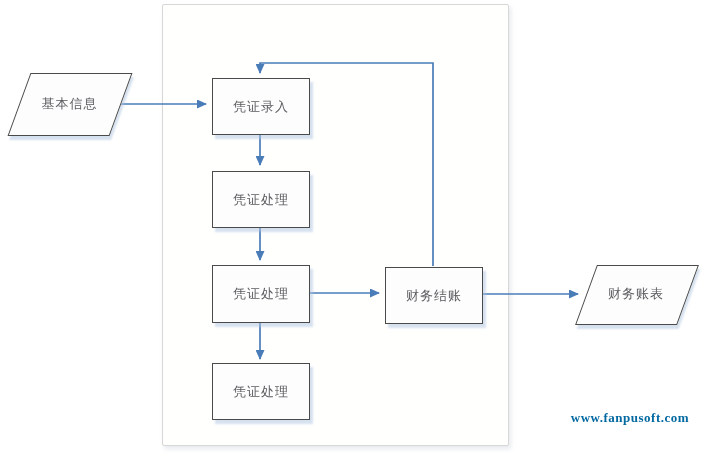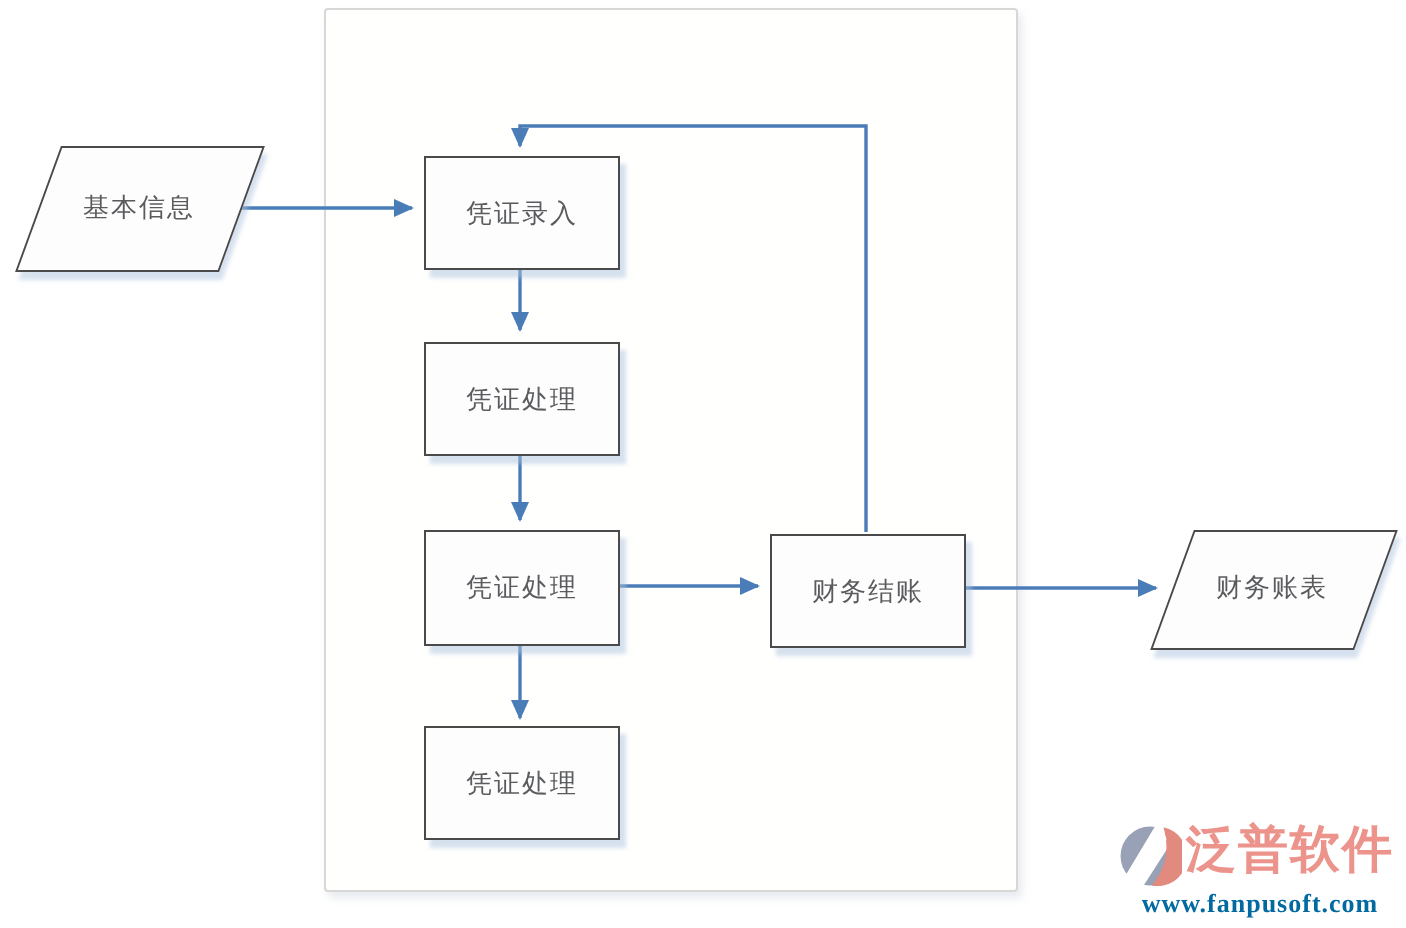--- a/index.html
+++ b/index.html
@@ -90,25 +90,16 @@
   <div class="node rect-node" style="left:385px;top:267px;width:96px;height:55px;">
     <span>财务结账</span>
   </div>
 
   <div class="node para-node" style="left:575px;top:265px;width:122px;height:58px;">
     <div class="para-bg" style="left:11px;width:100px;"></div>
     <span class="para-label">财务账表</span>
   </div>
 
   <div class="watermark">
-    <div class="wm-row">
-      <svg class="wm-logo" width="32" height="32" viewBox="0 0 38 38">
-        <circle cx="19" cy="19" r="17.5" fill="#98a1b6"></circle>
-        <path d="M0,38 L24,-2 L40,-2 L13,40 Z" fill="#ffffff"></path>
-        <path d="M27,2 A17.5,17.5 0 0,1 20,36.5 C28,27 31,16 27,2 Z" fill="#e18a7d"></path>
-        <circle cx="25.5" cy="9" r="3.2" fill="#ffffff"></circle>
-      </svg>
-      <div class="wm-brand">泛普软件</div>
-    </div>
     <div class="wm-url">www.fanpusoft.com</div>
   </div>
 
 </div>
 
 </body></html>

